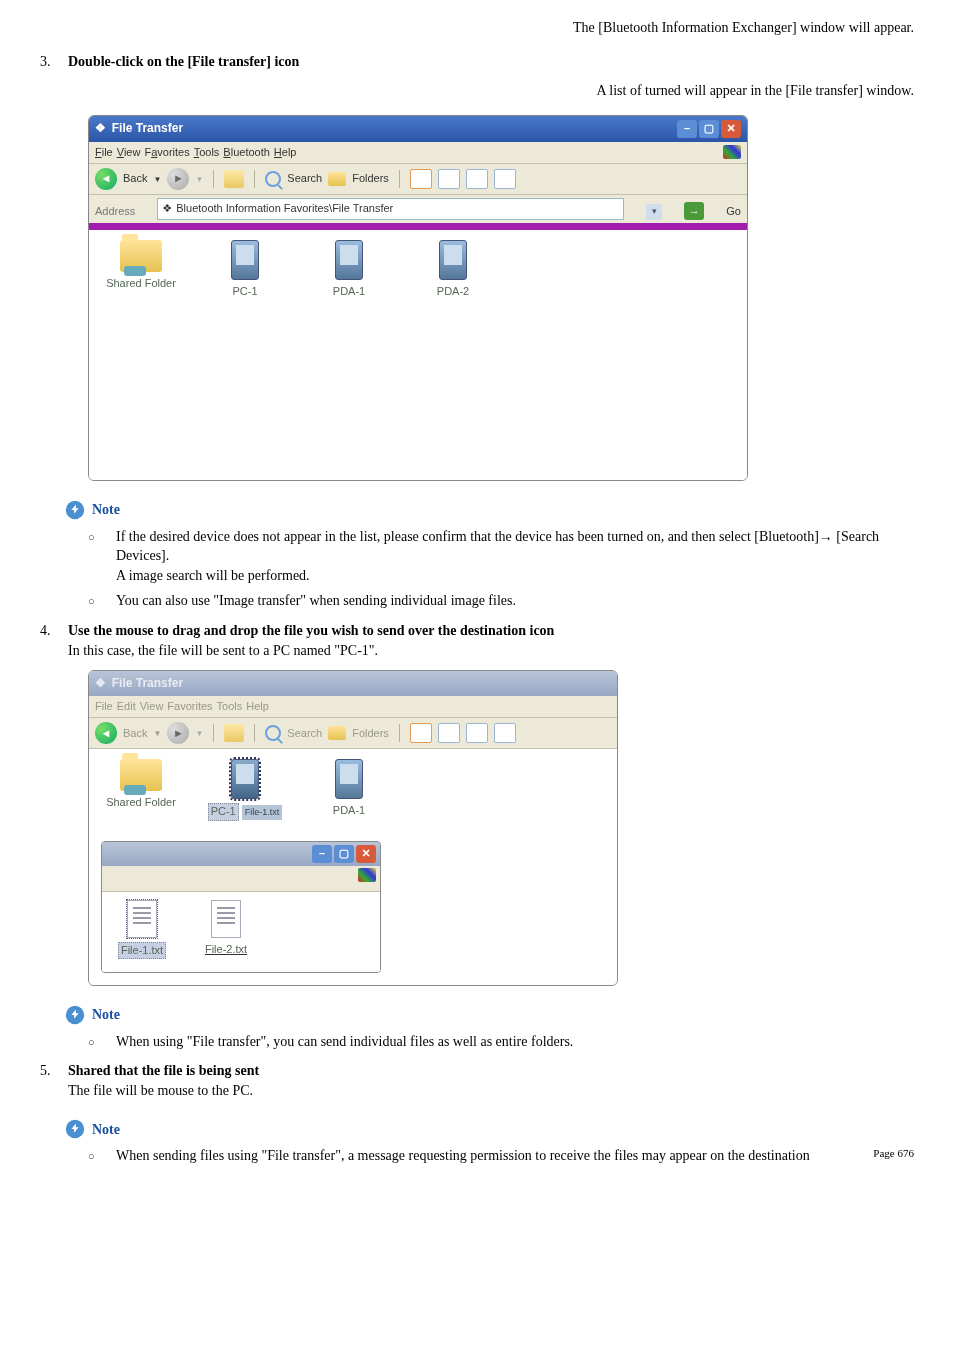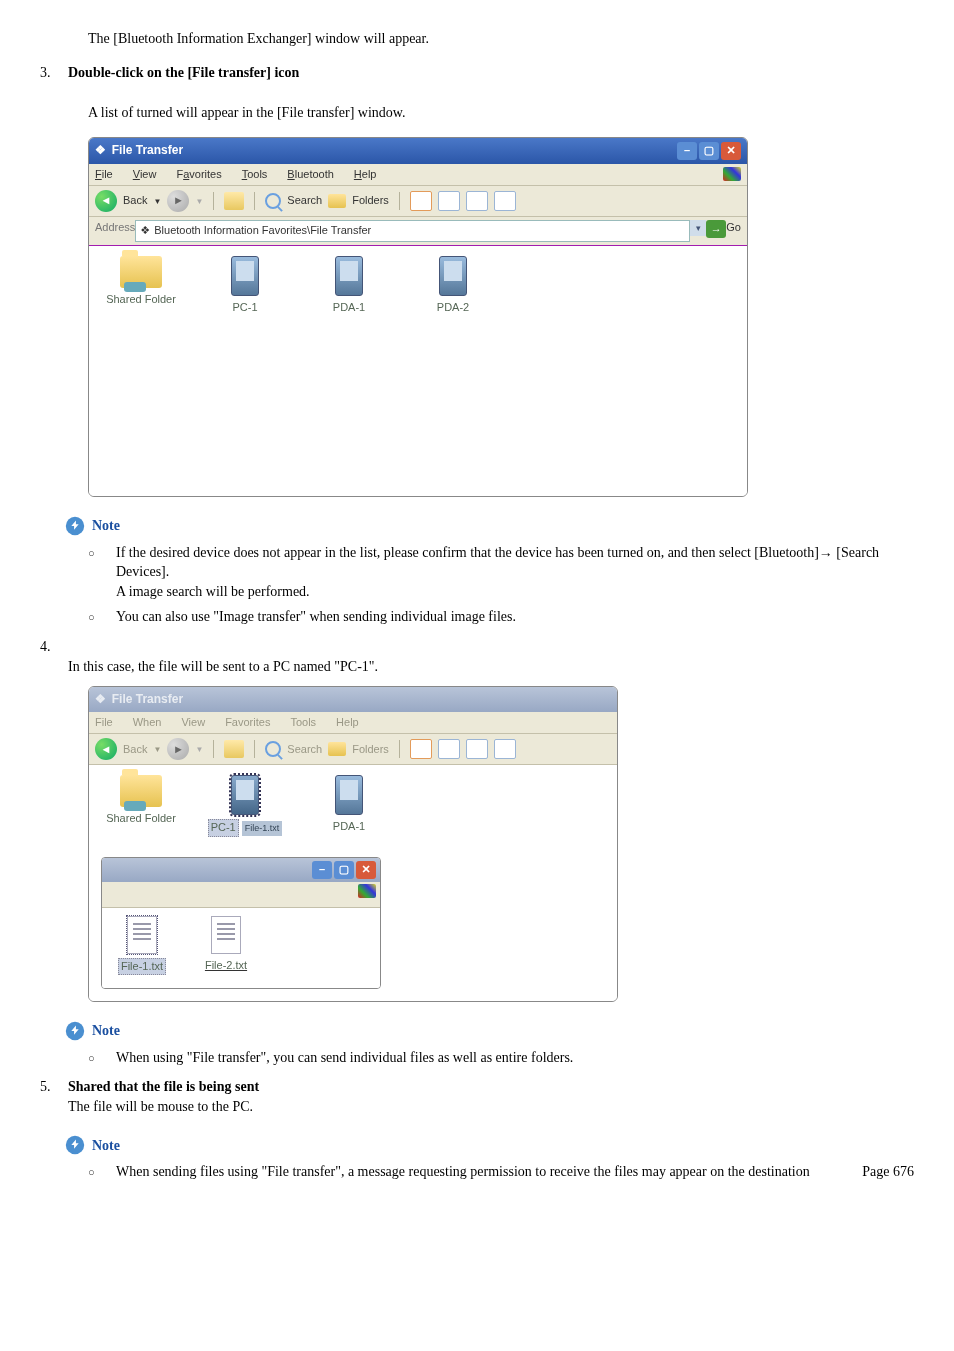--- a/index.html
+++ b/index.html
@@ -5,21 +5,21 @@
   * { box-sizing: border-box; margin: 0; padding: 0; }
   body {
     font-family: "Times New Roman", Times, serif;
     font-size: 14px;
     color: #000;
     background: #fff;
     padding: 8px 40px 20px 40px;
     width: 954px;
     line-height: 1.4;
   }
-  .para { margin: 21px 0 14px 48px; }
+  .para { margin: 10px 0 14px 48px; text-align: right; }
   .step-row { display: flex; margin: 10px 0 6px 0; }
   .step-num { width: 28px; flex-shrink: 0; }
   .step-body { flex: 1; }
   .bold { font-weight: bold; }
   .sublist { margin-left: 48px; }
   .sub-row { display: flex; margin: 6px 0; }
   .sub-bullet { width: 28px; flex-shrink: 0; text-align: left; font-size: 11px; padding-top: 3px; color: #333; }
   .sub-body { flex: 1; }
   .note-head { display: flex; align-items: center; margin: 18px 0 6px 24px; }
   .note-label { color: #1a4fa0; font-weight: bold; margin-left: 6px; }
@@ -60,21 +60,21 @@
   .win-max { background: #5b8ed4; }
   .win-close { background: #d85a3a; }
   .ss-menu {
     background: #ece9d8;
     border-bottom: 1px solid #c4c0aa;
     padding: 3px 6px;
     display: flex;
     align-items: center;
     justify-content: space-between;
   }
-  .menu-items { display: flex; gap: 20px; color: #333; }
+  .menu-items { display: flex; gap: 4px; color: #333; }
   .menu-items span { cursor: default; }
   .menu-items .u { text-decoration: underline; }
   .menu-flag { width: 18px; height: 14px; background: linear-gradient(45deg,#d22,#3a3,#33d,#dd2); border-radius: 2px; }
   .ss-toolbar {
     background: #ece9d8;
     border-bottom: 1px solid #c4c0aa;
     padding: 4px 6px;
     display: flex;
     align-items: center;
     gap: 6px;
@@ -83,25 +83,25 @@
   .circ-green { width: 22px; height: 22px; border-radius: 50%; background: radial-gradient(circle at 30% 30%, #7d6, #1a6); display: inline-flex; align-items: center; justify-content: center; color: #fff; font-weight: bold; }
   .circ-gray { width: 22px; height: 22px; border-radius: 50%; background: radial-gradient(circle at 30% 30%, #ddd, #aaa); display: inline-flex; align-items: center; justify-content: center; color: #666; }
   .fold-up { width: 20px; height: 18px; background: linear-gradient(#ffe9a8,#e8c860); border-radius: 2px; display:inline-block; }
   .search-ico { width: 16px; height: 16px; border: 2px solid #6aa0e0; border-radius: 50%; display:inline-block; position:relative; }
   .search-ico::after { content:''; position:absolute; width:6px; height:2px; background:#6aa0e0; bottom:-3px; right:-4px; transform:rotate(45deg); }
   .fold-ico { width: 18px; height: 14px; background: linear-gradient(#ffe49a,#e6c250); border-radius: 2px; display:inline-block; }
   .view-btn { width: 22px; height: 20px; border: 1px solid #9bb5d5; border-radius: 2px; background: #fff; display:inline-block; }
   .view-btn.orange { border-color: #e39b5a; }
   .ss-addr {
     background: #ece9d8;
-    border-bottom: 1px solid #a21caf;
+    border-bottom: 7px solid #a21caf;
     padding: 3px 6px;
     display: flex;
-    align-items: flex-start;
-    gap: 0;
+    align-items: flex-end;
+    gap: 22px;
   }
   .addr-label { color: #777; }
   .addr-box { flex: 1; background: #fff; border: 1px solid #9bb; padding: 2px 4px; display:flex; align-items:center; gap:4px; }
   .go-btn { background: #4a9a3a; color:#fff; font-weight:bold; width:20px; height:18px; border-radius:3px; display:inline-flex; align-items:center; justify-content:center; }
   .drop-arrow { width:16px; height:16px; background:#d0ddea; color:#457; display:inline-flex; align-items:center; justify-content:center; font-size:9px; }
   .ss-content {
     background: #fff;
     padding: 10px 12px;
     min-height: 250px;
     display: flex;
@@ -256,36 +256,36 @@
   </div>
   <div class="sub-row">
     <div class="sub-bullet">○</div>
     <div class="sub-body">You can also use "Image transfer" when sending individual image files.</div>
   </div>
 </div>
 
 <div class="step-row">
   <div class="step-num">4.</div>
   <div class="step-body">
-    <br>
+    <span class="bold">Use the mouse to drag and drop the file you wish to send over the destination icon</span><br>
     <span>In this case, the file will be sent to a PC named "PC-1".</span>
   </div>
 </div>
 
 <div class="screenshot small ghosted">
   <div class="ss-title">
     <div class="ss-title-left">
       <span>❖</span>
       <span>File Transfer</span>
     </div>
   </div>
   <div class="ss-menu">
     <div class="menu-items">
       <span>File</span>
-      <span>When</span>
+      <span>Edit</span>
       <span>View</span>
       <span>Favorites</span>
       <span>Tools</span>
       <span>Help</span>
     </div>
   </div>
   <div class="ss-toolbar">
     <span class="circ-green">◄</span>
     <span>Back</span>
     <span style="font-size:8px;">▼</span>
@@ -378,16 +378,16 @@
         <path d="M8 12 l5 -6 v4 l3 0 l-5 6 v-4 z" fill="#fff"></path>
       </svg>
   </span>
   <span class="note-label">Note</span>
 </div>
 <div class="sublist">
   <div class="sub-row">
     <div class="sub-bullet">○</div>
     <div class="sub-body" style="display:flex; justify-content:space-between; width:100%;">
       <span style="flex:1;">When sending files using "File transfer", a message requesting permission to receive the files may appear on the destination</span>
-      <span style="font-size:14px; white-space:nowrap; padding-left:8px;">Page 676</span>
+      <span style="font-size:11px; white-space:nowrap; padding-left:8px;">Page 676</span>
     </div>
   </div>
 </div>
 
 </body></html>

